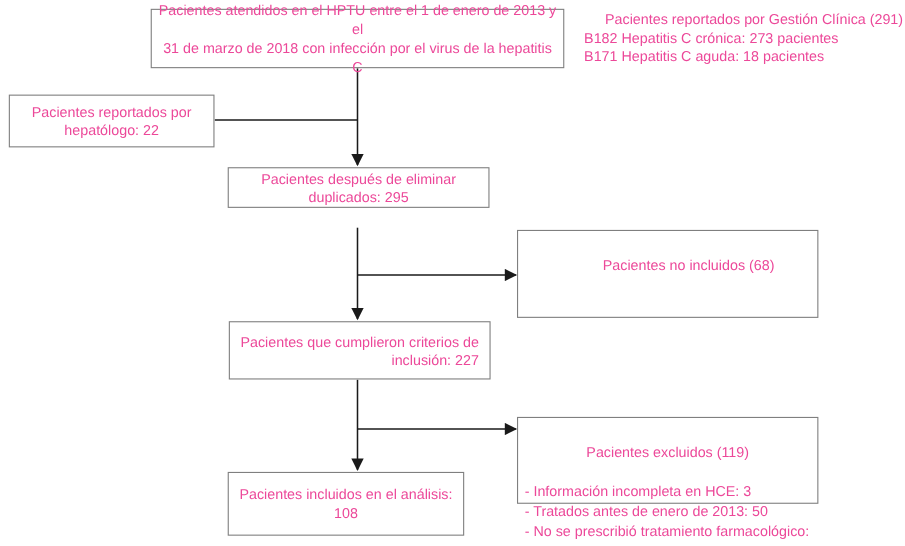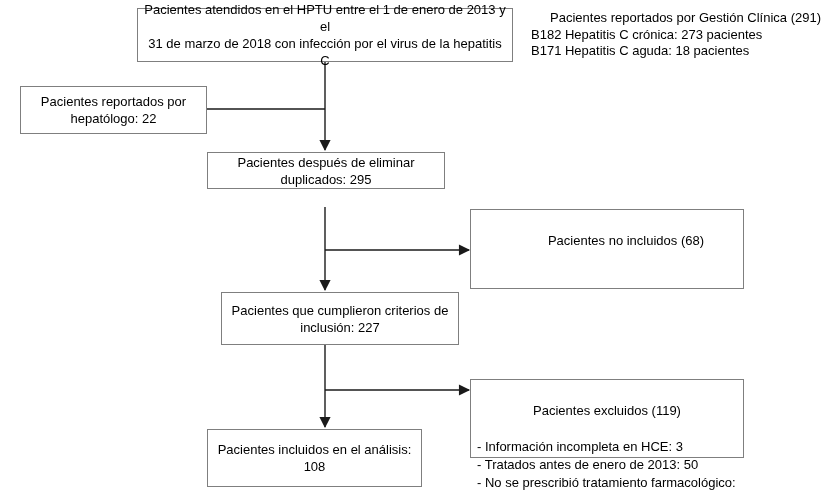--- a/index.html
+++ b/index.html
@@ -3,21 +3,21 @@
 <meta charset="utf-8">
 <style>
   * { margin: 0; padding: 0; box-sizing: border-box; }
   html, body { background: #ffffff; }
   body { font-family: "Liberation Sans", sans-serif; }
   .canvas {
     position: relative;
     width: 823px;
     height: 496px;
     background: #ffffff;
-    color: #000000;
+    color: #ec4899;
     font-size: 13px;
     overflow: hidden;
   }
   .fbox {
     position: absolute;
     border: 1px solid #7f7f7f;
     background: #ffffff;
     display: flex;
     align-items: center;
     justify-content: center;
@@ -83,35 +83,35 @@
     <span>Pacientes atendidos en el HPTU entre el 1 de enero de 2013 y el
 31 de marzo de 2018 con infección por el virus de la hepatitis C</span>
   </div>
 
   <div class="note" style="left:531px; top:10px; width:290px;">
     <span class="note-title">Pacientes reportados por Gestión Clínica (291)</span>
     <span class="note-lines">B182 Hepatitis C crónica: 273 pacientes
 B171 Hepatitis C aguda: 18 pacientes</span>
   </div>
 
-  <div class="fbox" style="left:8px; top:86px; width:187px; height:48px;margin-left:12px;">
+  <div class="fbox" style="left:8px; top:86px; width:187px; height:48px;">
     <span>Pacientes reportados por
 hepatólogo: 22</span>
   </div>
 
   <div class="fbox" style="left:207px; top:152px; width:238px; height:37px;">
     <span>Pacientes después de eliminar
 duplicados: 295</span>
   </div>
 
   <div class="fbox fbox--detail" style="left:470px; top:209px; width:274px; height:80px;padding-left:44px;">
     <span class="box-title">Pacientes no incluidos (68)</span>
   </div>
 
-  <div class="fbox" style="left:221px; top:292px; width:238px; height:53px;">
+  <div class="fbox" style="left:208px; top:292px; width:238px; height:53px;text-align:right;">
     <span>Pacientes que cumplieron criterios de
 inclusión: 227</span>
   </div>
 
   <div class="fbox fbox--detail" style="left:470px; top:351px; width:274px; height:79px;margin-top:28px;">
     <span class="box-title">Pacientes excluidos (119)</span>
     <span class="box-items">- Información incompleta en HCE: 3
 - Tratados antes de enero de 2013: 50
 - No se prescribió tratamiento farmacológico: 78</span>
   </div>

